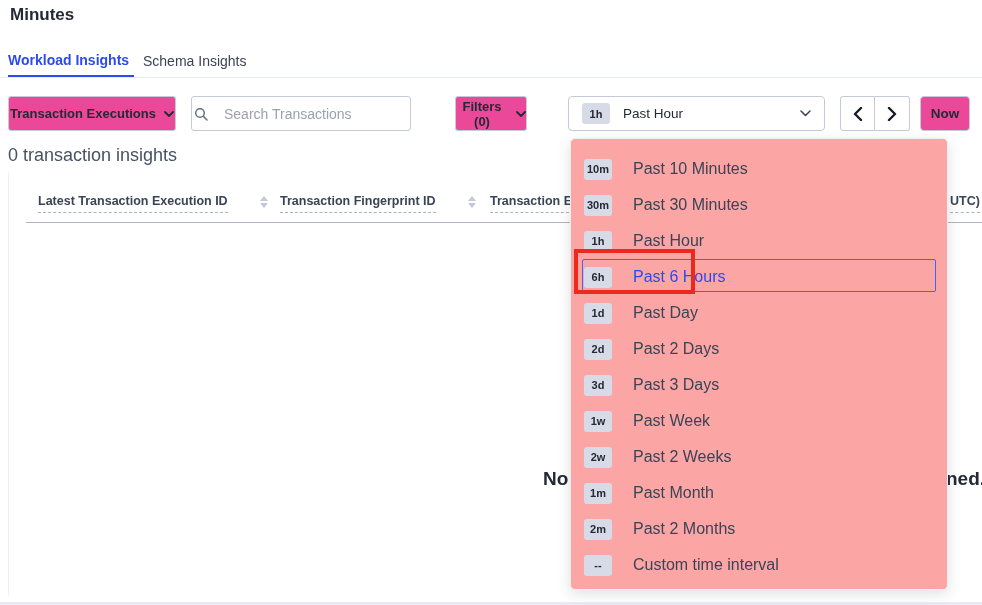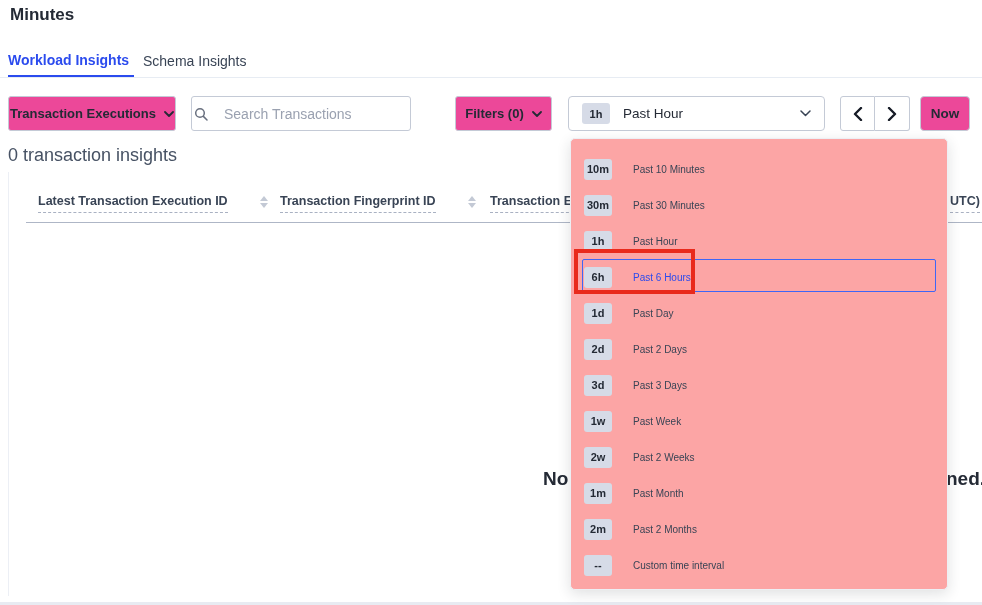--- a/index.html
+++ b/index.html
@@ -21,21 +21,21 @@
   .tab-schema { left:143px; }
 
   
   .btn {
     position:absolute; top:96px; height:35px; background:#ec4899;
     border:1px solid #c4cad6; border-radius:3px;
     display:flex; align-items:center; justify-content:center;
     font-size:13px; font-weight:700; color:#242a35; cursor:pointer; gap:8px;
   }
   .btn-type { left:8px; width:168px; }
-  .btn-filters { left:455px; width:97px; }
+  .btn-filters { left:455px; width:72px; }
   .searchbox {
     position:absolute; left:191px; top:96px; width:220px; height:35px;
     border:1px solid #c4cad6; border-radius:3px; background:#fff;
     display:flex; align-items:center; padding:0 2px; gap:16px;
   }
   .searchbox input {
     border:none; outline:none; flex:1; font-size:14px;
     font-family:"Liberation Sans", sans-serif; color:#394455;
   }
   .searchbox input::placeholder { color:#9aa1b0; }
@@ -85,21 +85,21 @@
   
   .time-dropdown {
     position:absolute; left:570px; top:138px; width:378px; height:452px;
     background:#fca5a5; border:1px solid #edeff4; border-radius:5px;
     box-shadow:0 4px 14px rgba(36,42,53,.14); z-index:10; padding-top:12px;
   }
   .dd-item {
     position:relative; height:36px; display:flex; align-items:center;
     padding:0 13px; cursor:pointer;
   }
-  .dd-item .dd-label { font-size:10px; color:#394455; margin-left:21px; }
+  .dd-item .dd-label { font-size:16px; color:#394455; margin-left:21px; }
   .dd-item.selected .dd-label { color:#2b4bee; }
   .dd-item.selected::after {
     content:""; position:absolute; left:11px; right:11px; top:0; bottom:3px;
     border:1px solid #3f66f5; border-radius:2px; pointer-events:none;
   }
 
   
   .annotation-box {
     position:absolute; left:574px; top:249px; width:121px; height:45px;
     border:4px solid #e92a1c; z-index:20; pointer-events:none;

